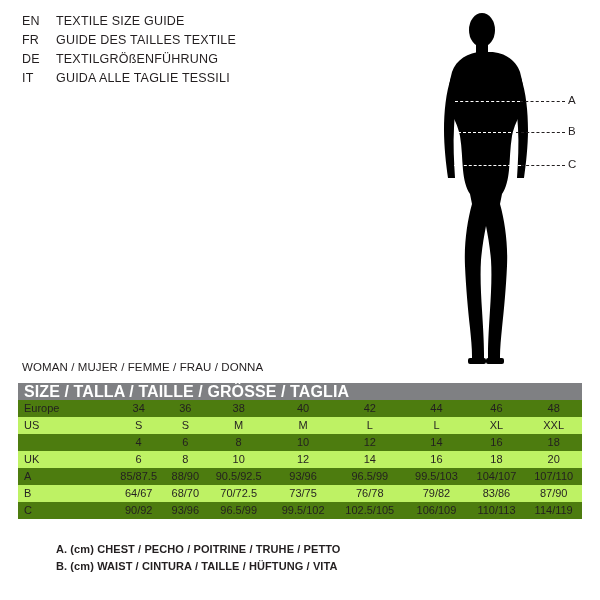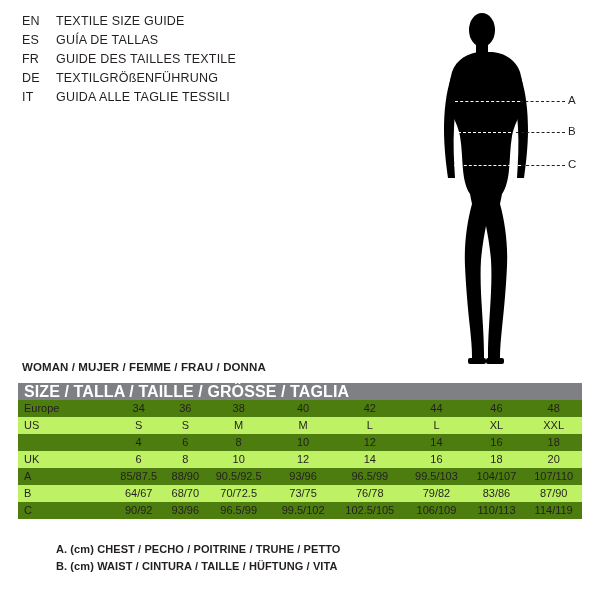--- a/index.html
+++ b/index.html
@@ -71,21 +71,21 @@
     color: #231f20;
     font-family: "Liberation Sans", sans-serif;
   }
 
   
   .woman-head {
     position: absolute;
     left: 22px;
     top: 361px;
     font-size: 11.5px;
-    font-weight: bold;
+    font-weight: normal;
     letter-spacing: 0.1px;
     color: #231f20;
   }
 
   table.sizes {
     position: absolute;
     left: 18px;
     top: 383px;
     width: 564px;
     border-collapse: collapse;
@@ -138,24 +138,20 @@
 </style>
 </head>
 <body>
 
 <div class="page">
 
   <div class="titles">
     <div class="title-row">
       <span class="title-lang">EN</span>
       <span class="title-text">TEXTILE SIZE GUIDE</span>
-    </div>
-    <div class="title-row">
-      <span class="title-lang">ES</span>
-      <span class="title-text">GUÍA DE TALLAS</span>
     </div>
     <div class="title-row">
       <span class="title-lang">FR</span>
       <span class="title-text">GUIDE DES TAILLES TEXTILE</span>
     </div>
     <div class="title-row">
       <span class="title-lang">DE</span>
       <span class="title-text">TEXTILGRÖßENFÜHRUNG</span>
     </div>
     <div class="title-row">

